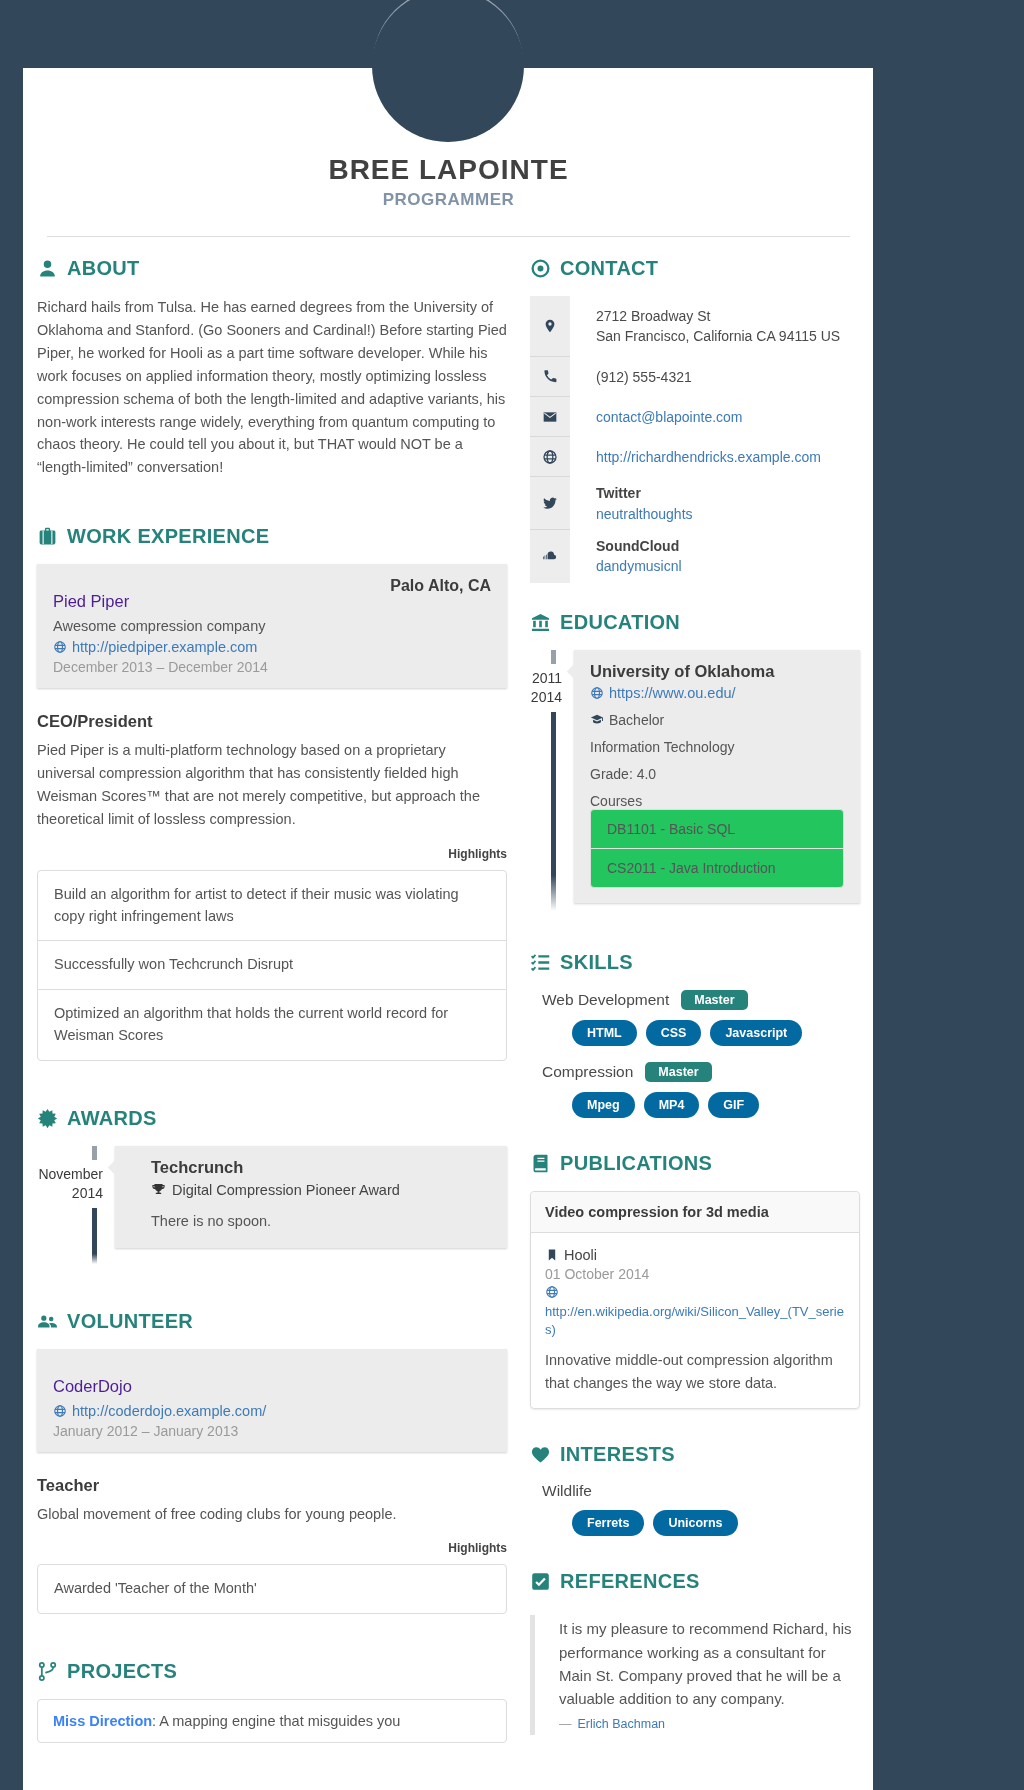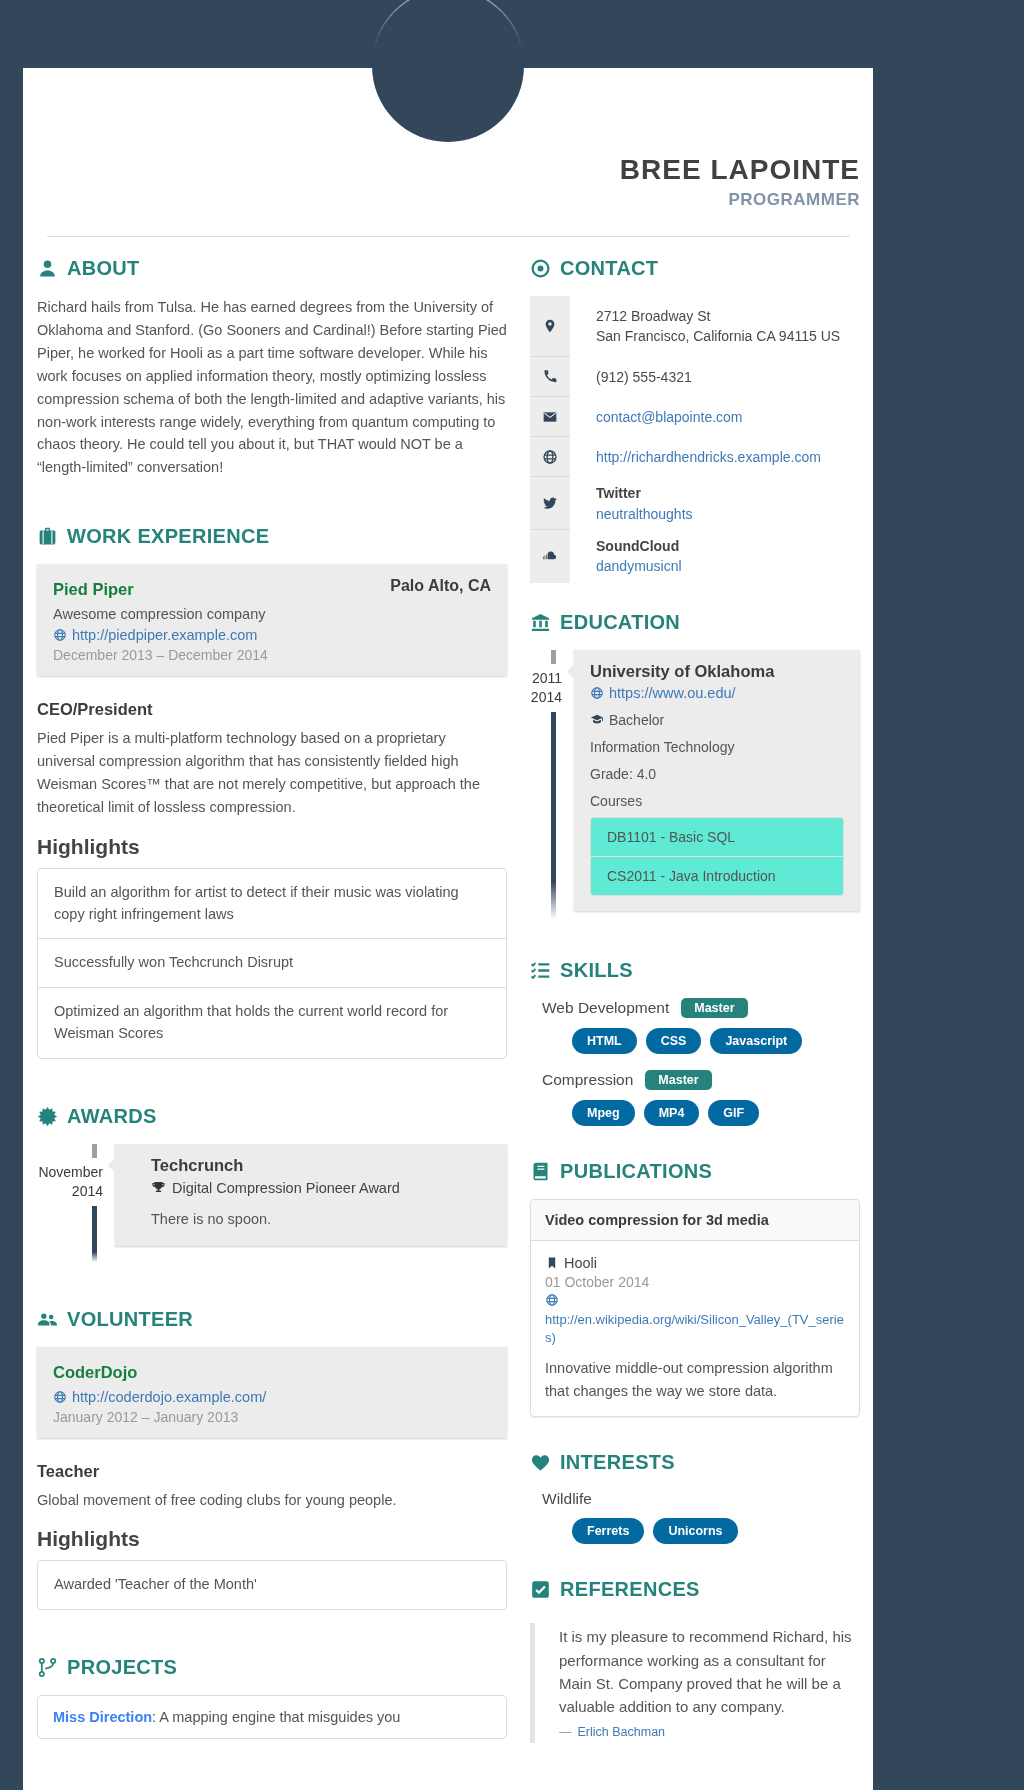--- a/index.html
+++ b/index.html
@@ -12,21 +12,21 @@
     color:#555;
   }
   .page { position:relative; width:850px; min-height:1690px; background:#fff; padding:0 13px 40px 14px; }
 
   
   .avatar {
     position:absolute; left:50%; top:-78px; transform:translateX(-50%);
     width:152px; height:152px; border-radius:50%;
     background:#33475b; box-shadow:0 -3px 0 -1px rgba(230,235,240,.55);
   }
-  .hd { text-align:right; padding-top:86px; }
+  .hd { text-align:center; padding-top:86px; }
   .hd-name { margin:0; font-size:28px; font-weight:600; letter-spacing:1px; color:#414141; }
   .hd-title { margin:4px 0 0; font-size:17px; font-weight:600; letter-spacing:.5px; color:#8293a8; }
   .hd-rule { border:none; border-top:1px solid #ddd; margin:26px 10px 0; }
 
   
   .cols { display:flex; gap:23px; padding-top:20px; }
   .col-l { width:470px; flex-shrink:0; }
   .col-r { width:330px; flex-shrink:0; }
   .sec { margin-bottom:46px; }
   .sec-r { margin-bottom:34px; }
@@ -50,45 +50,45 @@
   }
   .c-row:last-child .c-ico { border-bottom:none; }
   .c-ico svg { width:16px; height:16px; fill:#33475b; }
   .c-val { padding:10px 0 10px 26px; font-size:14px; line-height:1.45; color:#4a4a4a; }
   .c-val.tight { padding-top:6px; padding-bottom:6px; }
   .c-label { font-weight:700; color:#444; }
 
   
   .card { background:#ececec; box-shadow:0 1px 2px rgba(0,0,0,.18); }
   .xp-card { position:relative; padding:12px 16px 13px; margin-bottom:24px; }
-  .xp-company { font-size:16.5px; font-weight:700; color:#15803d; margin:4px 0 7px; }
+  .xp-company { font-size:16.5px; font-weight:400; color:#4c1d95; margin:16px 0 7px; }
   .xp-loc { position:absolute; right:16px; top:13px; font-size:16px; font-weight:700; color:#3c3c3c; }
   .xp-blurb { font-size:14.5px; color:#555; margin:0 0 5px; }
   .linkline { font-size:14.5px; margin:0 0 4px; }
   .position { font-size:16.5px; font-weight:700; color:#3c3c3c; margin:22px 0 8px; }
-  .hl-label { font-size:21px; font-weight:700; color:#444; margin:16px 0 9px; }
+  .hl-label { font-size:12px; font-weight:700; color:#444; margin:16px 0 9px;text-align:right; }
   .hl-list { border:1px solid #ddd; border-radius:4px; }
   .hl-item { padding:13px 16px; font-size:14.5px; line-height:1.5; color:#555; border-bottom:1px solid #ddd; }
   .hl-item:last-child { border-bottom:none; }
 
   
   .tl { display:flex; align-items:stretch; }
   .tl-col { flex-shrink:0; display:flex; flex-direction:column; align-items:flex-end; padding-right:12px; }
   .tl-col.edu { width:44px; }
   .tl-col.awd { width:78px; }
   .tl-cap { width:5px; height:14px; background:#98a0aa; margin:0 6px 5px 0; }
   .tl-date { font-size:14px; color:#3a3a3a; text-align:right; line-height:1.35; margin-bottom:6px; }
   .tl-bar { width:5px; flex-grow:1; margin-right:6px;
             background:linear-gradient(180deg,#33475b 0%,#33475b 82%,rgba(51,71,91,0) 100%); }
   .tl-card { position:relative; flex-grow:1; padding:12px 16px 15px; }
   .tl-card::before { content:""; position:absolute; left:-5px; top:16px; width:11px; height:11px;
                      background:#ececec; transform:rotate(45deg); }
   .edu-school { font-size:16.5px; font-weight:700; color:#3c3c3c; margin:0 0 4px; }
   .edu-line { font-size:14px; color:#555; margin:11px 0 0; }
-  .crs-box { background:#5eead4; border:1px solid #ddd; border-radius:4px; margin-top:8px; }
+  .crs-box { background:#22c55e; border:1px solid #ddd; border-radius:4px; }
   .crs-item { padding:11px 16px; font-size:14px; color:#555; border-bottom:1px solid #e3e3e3; }
   .crs-item:last-child { border-bottom:none; }
   .awd-title { font-size:16.5px; font-weight:700; color:#3c3c3c; margin:0 0 5px; }
   .awd-line { font-size:14.5px; color:#444; margin:0 0 12px; }
   .awd-line svg { width:15px; height:15px; fill:#333; vertical-align:-2px; margin-right:6px; }
 
   
   .skill-row { display:flex; align-items:center; gap:12px; padding-left:12px; margin-bottom:10px; }
   .skill-name { font-size:15.5px; color:#4a4a4a; }
   .badge { background:#26837b; color:#fff; font-size:12.5px; font-weight:600; padding:3px 13px; border-radius:5px; }

